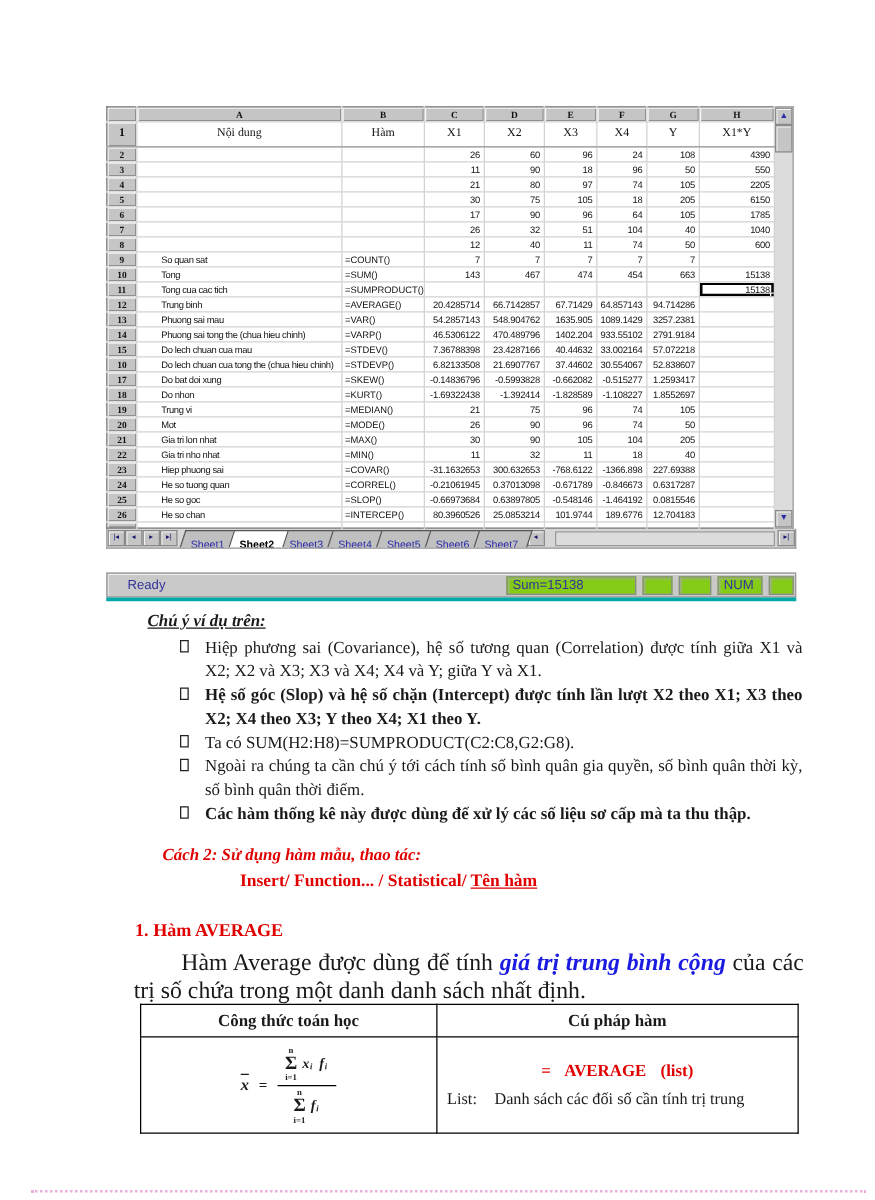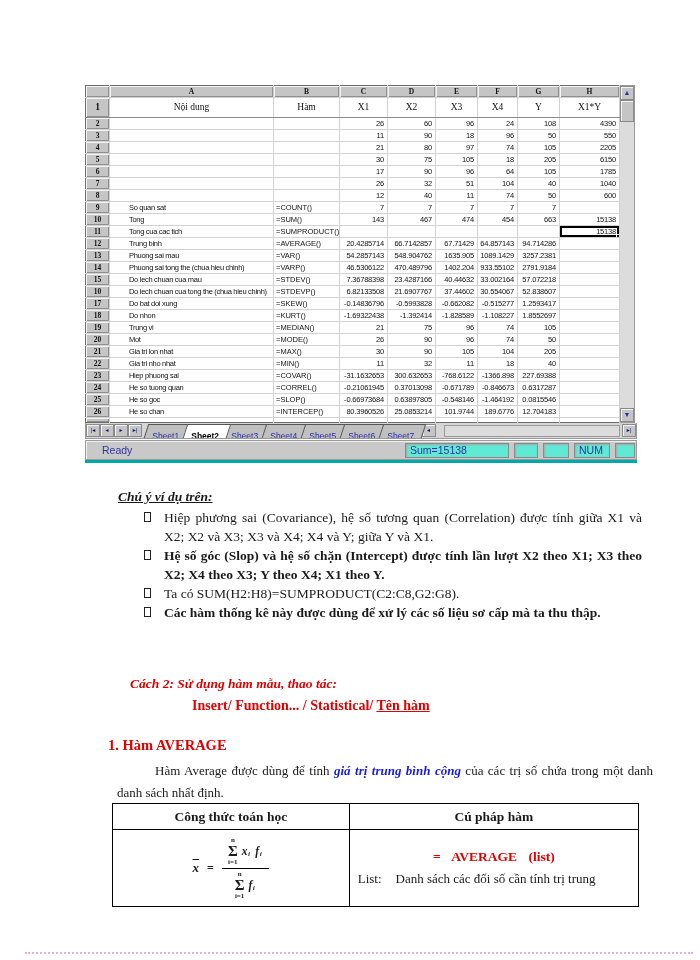--- a/index.html
+++ b/index.html
@@ -51,26 +51,26 @@
   .tab { flex:0 0 auto; background:#c0c0c0; border:1px solid #555; border-bottom:none;
          transform:skewX(-18deg); padding:0 7px; height:14px; margin-right:-4px; }
   .tab > span { display:inline-block; transform:skewX(18deg); font-size:8.5px; line-height:13px;
                 color:#2b2ba8; }
   .tab.active { background:#ffffff; z-index:3; position:relative; }
   .tab.active > span { color:#000; font-weight:bold; }
   .hsplit { flex:1; background:#dcdcdc; margin:2px 0 1px 8px; border:1px solid #9a9a9a; height:12px; }
   .hend { display:flex; margin-left:2px; }
 
   
-  .statusbar { margin-top:1px; height:20px; background:#c9c9c9; border:1px solid #9a9a9a;
+  .statusbar { margin-top:19px; height:20px; background:#c9c9c9; border:1px solid #9a9a9a;
                box-shadow:inset 1px 1px 0 #f0f0f0; display:flex; align-items:center;
                font-size:10.5px; color:#33339c; }
   .ready { padding-left:16px; }
   .panel { height:15px; border:1px solid #8a8a8a; box-shadow:inset 1px 1px 2px #a8a8a8;
-           background:#5eead4; margin-right:5px; line-height:13px; padding:0 4px; }
+           background:#84cc16; margin-right:5px; line-height:13px; padding:0 4px; }
   .p-sum { width:104px; margin-left:auto; }
   .p-s1 { width:24px; } .p-s2 { width:26px; }
   .p-num { width:36px; }
   .p-stub { width:20px; margin-right:1px; }
   .teal-line { height:3px; background:#00a8a8; }
 
   
   .notes { position:absolute; left:118px; top:487px; width:524px; font-size:13.5px; line-height:19px; }
   .notes-heading { font-weight:bold; font-style:italic; text-decoration:underline; margin-bottom:2px; }
   .bullets { list-style:none; }
@@ -78,21 +78,21 @@
   .bullets li.bold .btext { font-weight:bold; }
   .bullet-box { flex:0 0 auto; width:7px; height:10px; border:1px solid #222; margin:4px 13px 0 26px; }
   .btext { flex:1; }
 
   .method2 { position:absolute; left:130px; top:676px; color:#e00000; font-weight:bold;
              font-style:italic; font-size:13.5px; }
   .insert-line { position:absolute; left:192px; top:698px; color:#e00000; font-weight:bold; font-size:14px; }
   .insert-line .uline { text-decoration:underline; }
 
   .avg-head { position:absolute; left:108px; top:737px; color:#e00000; font-weight:bold; font-size:14.5px; }
-  .avg-para { position:absolute; left:117px; top:760px; width:536px; font-size:13px; line-height:22px;
+  .avg-para { position:absolute; left:107px; top:760px; width:536px; font-size:19px; line-height:22px;
               text-align:justify; text-indent:38px; }
   .avg-para .hl { color:#1a1ae0; font-weight:bold; font-style:italic; }
 
   .syntax-table { position:absolute; left:112px; top:803px; width:527px; border:1px solid #737373;
                   border-collapse:collapse; font-size:13.5px; }
   .syntax-table td { border:1px solid #000; }
   .syntax-table .hdr td { font-weight:bold; text-align:center; height:26px; }
   .syntax-table .bodyrow td { height:77px; vertical-align:middle; }
   .col-formula { width:45%; text-align:center; }
   .syntax-cell { padding:4px 8px; }
@@ -496,20 +496,24 @@
           <span class="bullet-box"></span>
           <span class="btext">Hiệp phương sai (Covariance), hệ số tương quan (Correlation) được tính giữa X1 và X2; X2 và X3; X3 và X4; X4 và Y; giữa Y và X1.</span>
         </li>
         <li class="bold">
           <span class="bullet-box"></span>
           <span class="btext">Hệ số góc (Slop) và hệ số chặn (Intercept) được tính lần lượt X2 theo X1; X3 theo X2; X4 theo X3; Y theo X4; X1 theo Y.</span>
         </li>
         <li class="">
           <span class="bullet-box"></span>
           <span class="btext">Ta có SUM(H2:H8)=SUMPRODUCT(C2:C8,G2:G8).</span>
+        </li>
+        <li class="">
+          <span class="bullet-box"></span>
+          <span class="btext">Ngoài ra chúng ta cần chú ý tới cách tính số bình quân gia quyền, số bình quân thời kỳ, số bình quân thời điểm.</span>
         </li>
         <li class="bold">
           <span class="bullet-box"></span>
           <span class="btext">Các hàm thống kê này được dùng để xử lý các số liệu sơ cấp mà ta thu thập.</span>
         </li>
       </ul>
   </div>
 
   <div class="method2">Cách 2: Sử dụng hàm mẫu, thao tác:</div>
   <div class="insert-line">

